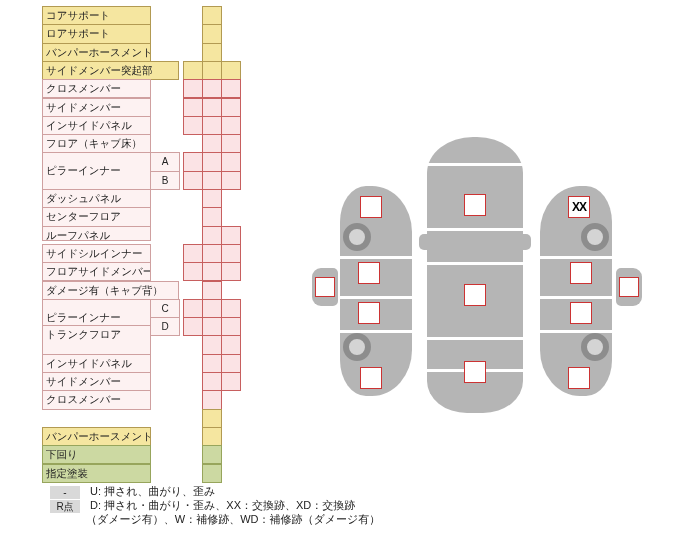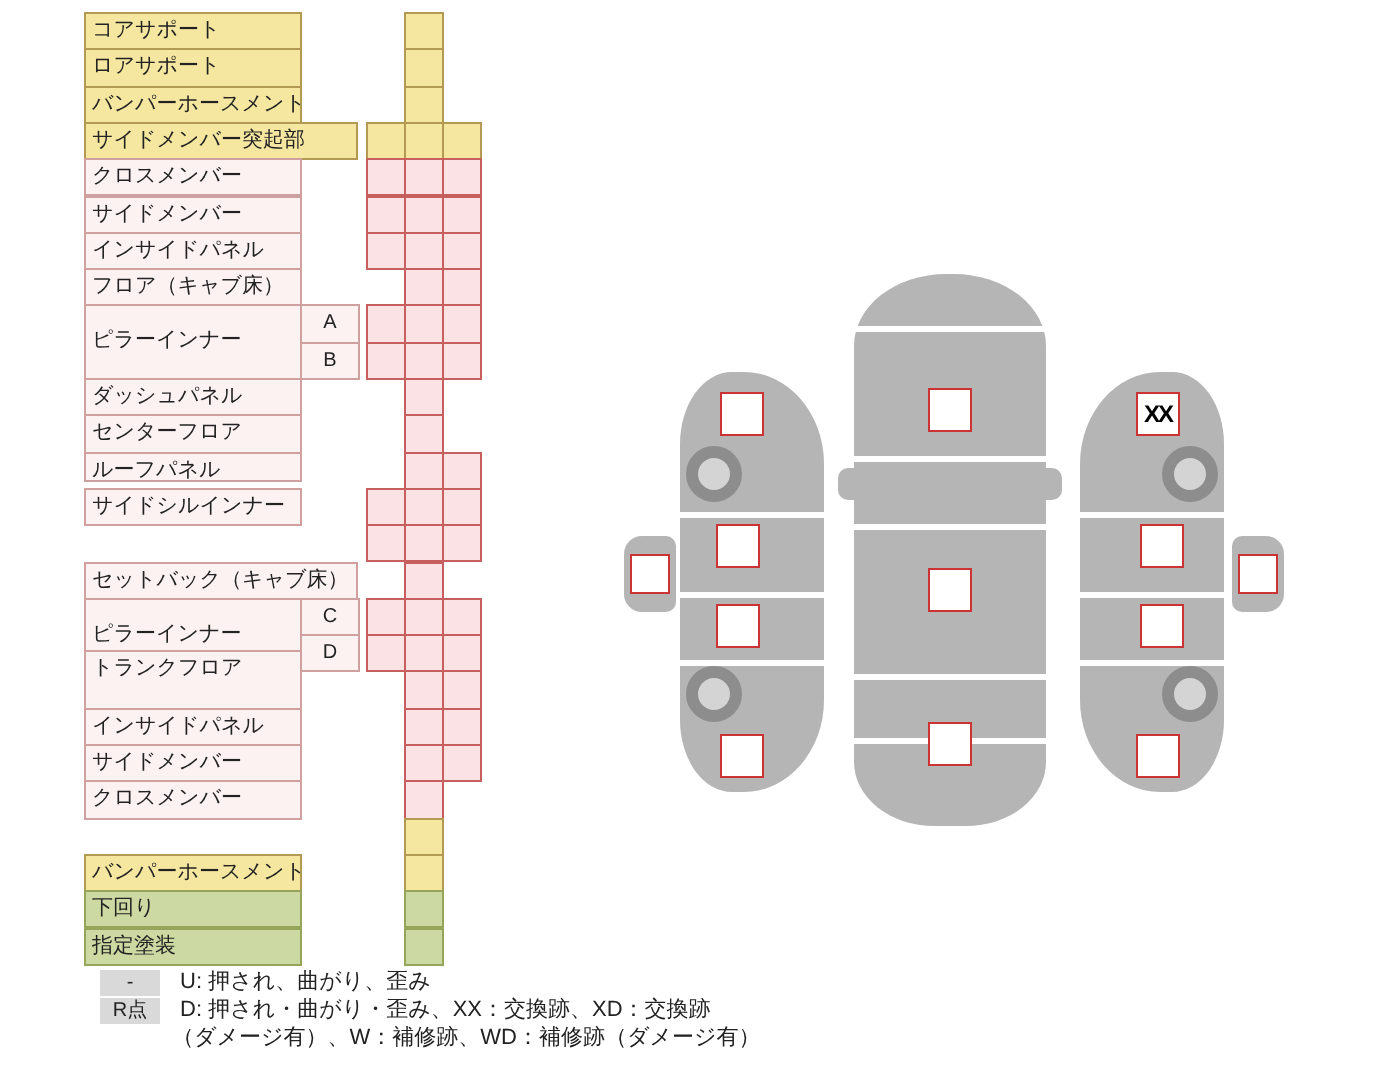--- a/index.html
+++ b/index.html
@@ -69,31 +69,32 @@
       <div class="tcell pink" style="top: 146.4px; left: 160px; width: 20px; height: 19.3px;"></div>
       <div class="tcell pink" style="top: 146.4px; left: 179px; width: 20px; height: 19.3px;"></div>
       <div class="tsub pink" style="top: 164.7px; height: 19.3px; line-height: 17.3px;">B</div>
       <div class="tcell pink" style="top: 164.7px; left: 141px; width: 20px; height: 19.3px;"></div>
       <div class="tcell pink" style="top: 164.7px; left: 160px; width: 20px; height: 19.3px;"></div>
       <div class="tcell pink" style="top: 164.7px; left: 179px; width: 20px; height: 19.3px;"></div>
       <div class="tlabel pink" style="top: 183px; height: 19.3px; width: 109px; line-height: 17.3px;">ダッシュパネル</div>
       <div class="tcell pink" style="top: 183px; left: 160px; width: 20px; height: 19.3px;"></div>
       <div class="tlabel pink" style="top: 201.3px; height: 19.3px; width: 109px; line-height: 17.3px;">センターフロア</div>
       <div class="tcell pink" style="top: 201.3px; left: 160px; width: 20px; height: 19.3px;"></div>
-      <div class="tlabel pink" style="top: 219.6px; height: 15px; width: 109px; line-height: 17.3px;">ルーフパネル</div>
+      <div class="tlabel pink" style="top: 219.6px; height: 15px; width: 109px; line-height: 17.3px; text-decoration: underline;">ルーフパネル</div>
       <div class="tcell pink" style="top: 219.6px; left: 160px; width: 20px; height: 19.3px;"></div>
       <div class="tcell pink" style="top: 219.6px; left: 179px; width: 20px; height: 19.3px;"></div>
       <div class="tlabel pink" style="top: 237.9px; height: 19.3px; width: 109px; line-height: 17.3px;">サイドシルインナー</div>
       <div class="tcell pink" style="top: 237.9px; left: 141px; width: 20px; height: 19.3px;"></div>
       <div class="tcell pink" style="top: 237.9px; left: 160px; width: 20px; height: 19.3px;"></div>
       <div class="tcell pink" style="top: 237.9px; left: 179px; width: 20px; height: 19.3px;"></div>
+      <div class="tlabel pink" style="top: 256.2px; height: 19.3px; width: 109px; line-height: 17.3px;">フロアサイドメンバー</div>
       <div class="tcell pink" style="top: 256.2px; left: 141px; width: 20px; height: 19.3px;"></div>
       <div class="tcell pink" style="top: 256.2px; left: 160px; width: 20px; height: 19.3px;"></div>
       <div class="tcell pink" style="top: 256.2px; left: 179px; width: 20px; height: 19.3px;"></div>
-      <div class="tlabel pink" style="top: 274.5px; height: 19.3px; width: 137px; line-height: 17.3px;">セットバック（キャブ床）</div>
+      <div class="tlabel pink" style="top: 274.5px; height: 19.3px; width: 137px; line-height: 17.3px;">ダメージ有（キャブ背）</div>
       <div class="tcell pink" style="top: 274.5px; left: 160px; width: 20px; height: 19.3px;"></div>
       <div class="tlabel pink" style="top: 292.8px; height: 37.6px; width: 109px; line-height: 35.6px;">ピラーインナー</div>
       <div class="tsub pink" style="top: 292.8px; height: 19.3px; line-height: 17.3px;">C</div>
       <div class="tcell pink" style="top: 292.8px; left: 141px; width: 20px; height: 19.3px;"></div>
       <div class="tcell pink" style="top: 292.8px; left: 160px; width: 20px; height: 19.3px;"></div>
       <div class="tcell pink" style="top: 292.8px; left: 179px; width: 20px; height: 19.3px;"></div>
       <div class="tsub pink" style="top: 311.1px; height: 19.3px; line-height: 17.3px;">D</div>
       <div class="tcell pink" style="top: 311.1px; left: 141px; width: 20px; height: 19.3px;"></div>
       <div class="tcell pink" style="top: 311.1px; left: 160px; width: 20px; height: 19.3px;"></div>
       <div class="tcell pink" style="top: 311.1px; left: 179px; width: 20px; height: 19.3px;"></div>

